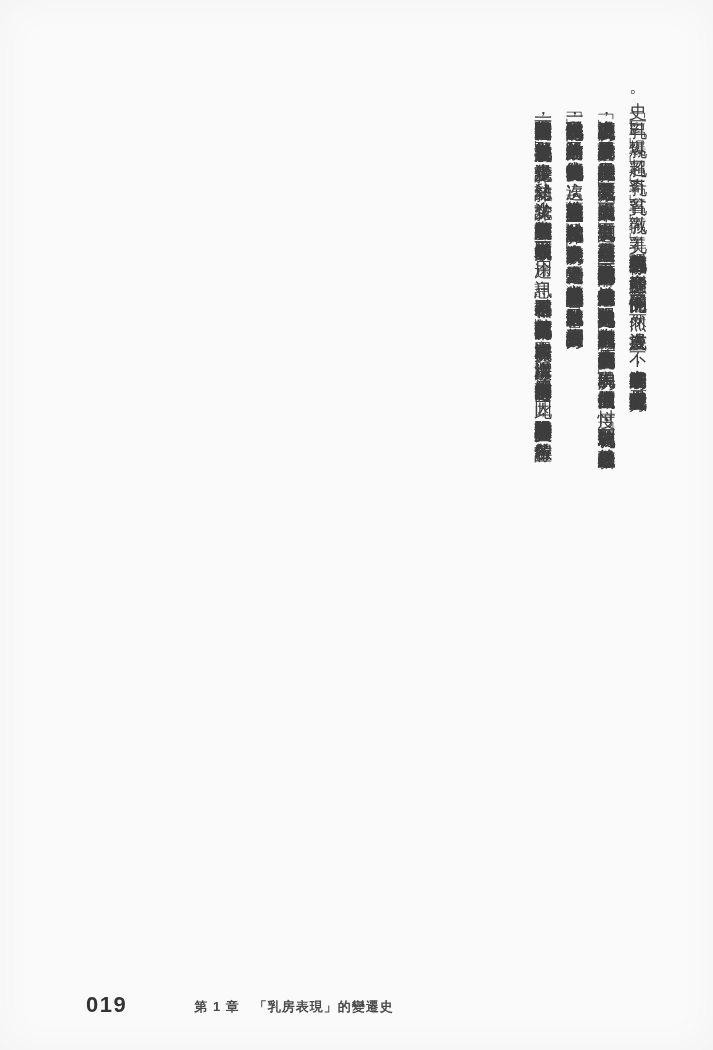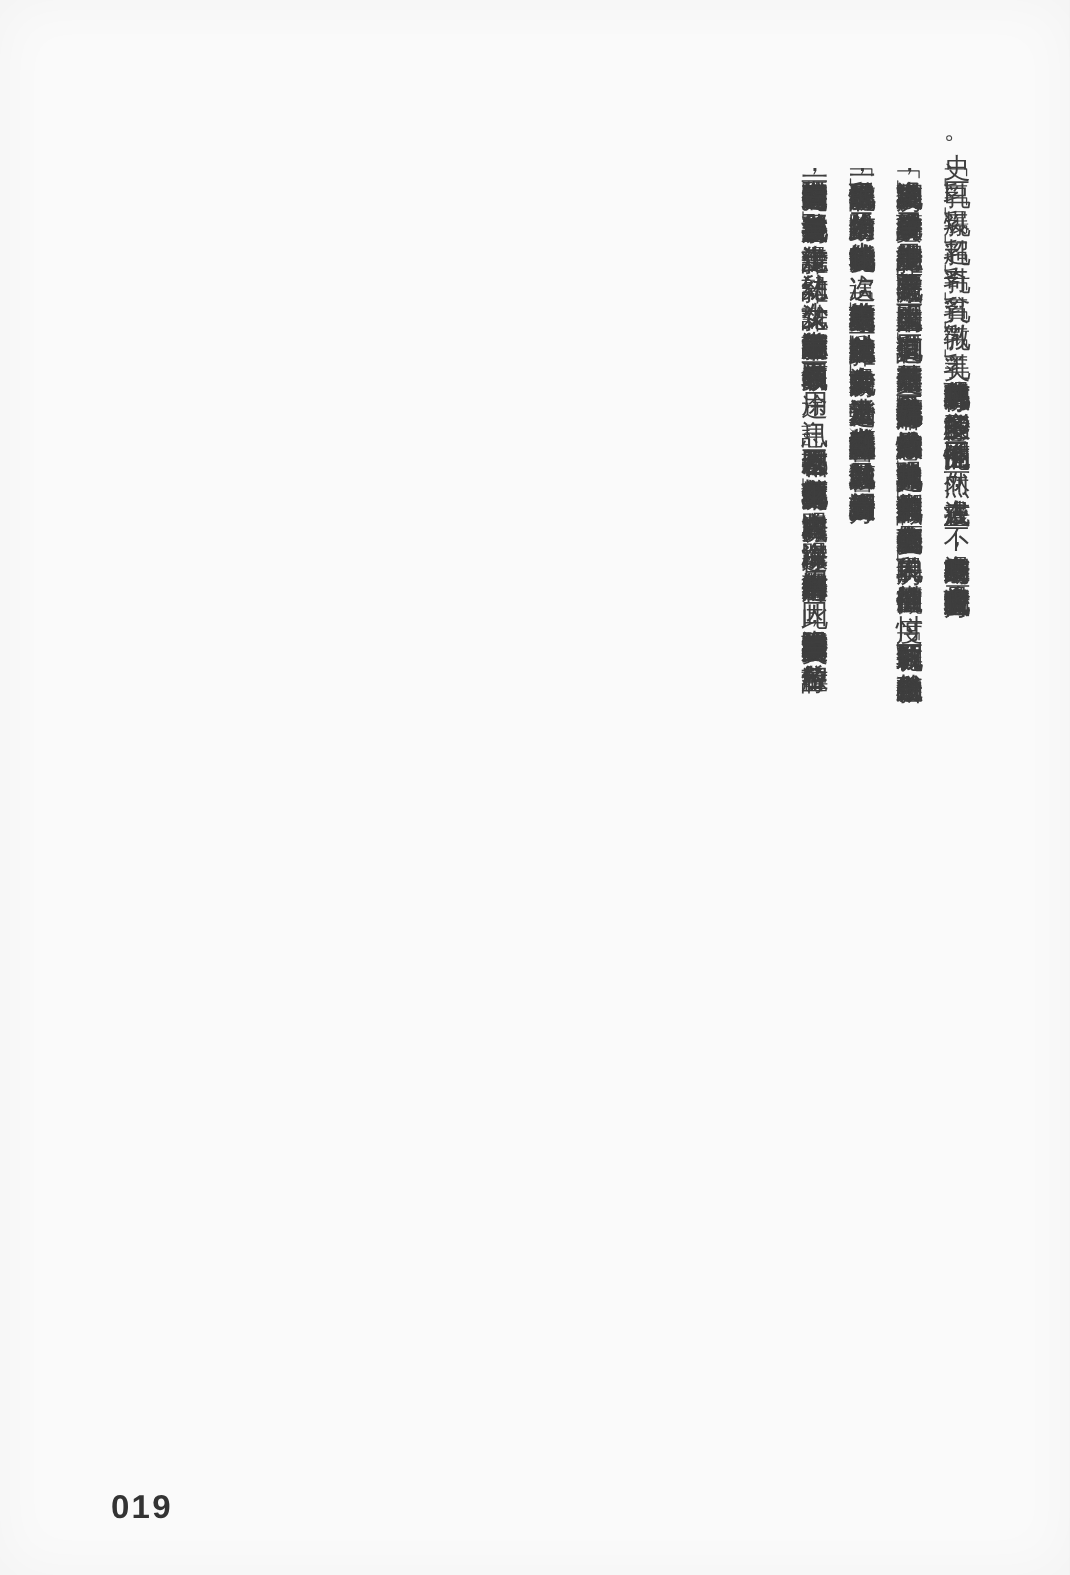--- a/index.html
+++ b/index.html
@@ -36,21 +36,21 @@
   }
   .text-body p {
     margin: 0;
     padding: 0;
   }
   .text-body p.indent {
     text-indent: 18px;
   }
   .footer {
     position: absolute;
-    left: 0;
+    left: 12px;
     top: 988px;
     width: 564px;
     height: 40px;
   }
   .page-number {
     position: absolute;
     left: 74px;
     top: 4px;
     font-family: "Liberation Sans", "DejaVu Sans", sans-serif;
     font-weight: bold;
@@ -78,15 +78,16 @@
 
   <div class="text-body">
     <p>史。「巨乳」、「爆乳」、「超乳」、「奇乳」、「貧乳」、「微乳」、「美乳」，現代的乳房有著各式各樣的稱呼、多變多樣的型態，充滿了不同的個性。然而，在成人漫畫，不、在漫畫本身的黎明期時，是否就存在這麼豐富的表現方式呢？</p>
     <p class="indent">調查過漫畫史上的「乳房」後，筆者才發現了許多意外的事實。在早期的少年漫畫雜誌上，「乳頭」是不需要隱藏，可以光明正大畫出來的；還有「巨乳」這個詞，其實只有短短三十年的歷史，而且「巨乳控」在當時曾是難以在他人面前啟齒的特殊癖好，被社會當成戀母情結的象徵，跟現代的「乳常識」完全大異其趣。人們對於「乳房」的價值觀和常識，原來有著這麼戲劇化的轉變。「乳房」的表現，從一個被壓抑的價值觀、忖度，到被解放而「巨乳化」，然後主動融合新的概念。</p>
     <p class="indent">「乳房」表現是一種性的敏感記號，除了作為描繪的對象，也能十分敏感地反映時代的變化。這次，筆者站在本書的主題「表現史」的立場，以八〇年代以後的「蘿莉控雜誌」、「美少女漫畫」中「乳房」的表象、畫法之變遷為軸，考察來自其他領域（這次以少年漫畫雜誌為主）的影響，以及對其他領域的影響，為讀者們介紹變遷的大致方向。</p>
     <p class="indent">然而在實際研究時卻會遇到一個問題，那就是「乳房」幾乎存在於成人漫畫、少年漫畫雜誌、幼兒雜誌、少女雜誌、青年雜誌等所有類別的漫畫中，而且在不同領域中的表象、用途、訊息、以及哲學都各不相同。若把所有領域中的「乳房」表現史都算進來，內容將跟大海一樣寬廣、跟海溝一樣深邃，很難用一本書的內容解釋清楚。因此，本章討論的範圍只限定在筆者專精的美少女漫畫，希望各位諒解。</p>
   </div>
 
   <div class="footer">
     <div class="page-number">019</div>
+    <div class="running-title">第 1 章　「乳房表現」的變遷史</div>
   </div>
 
 </div>
 
 </body></html>

